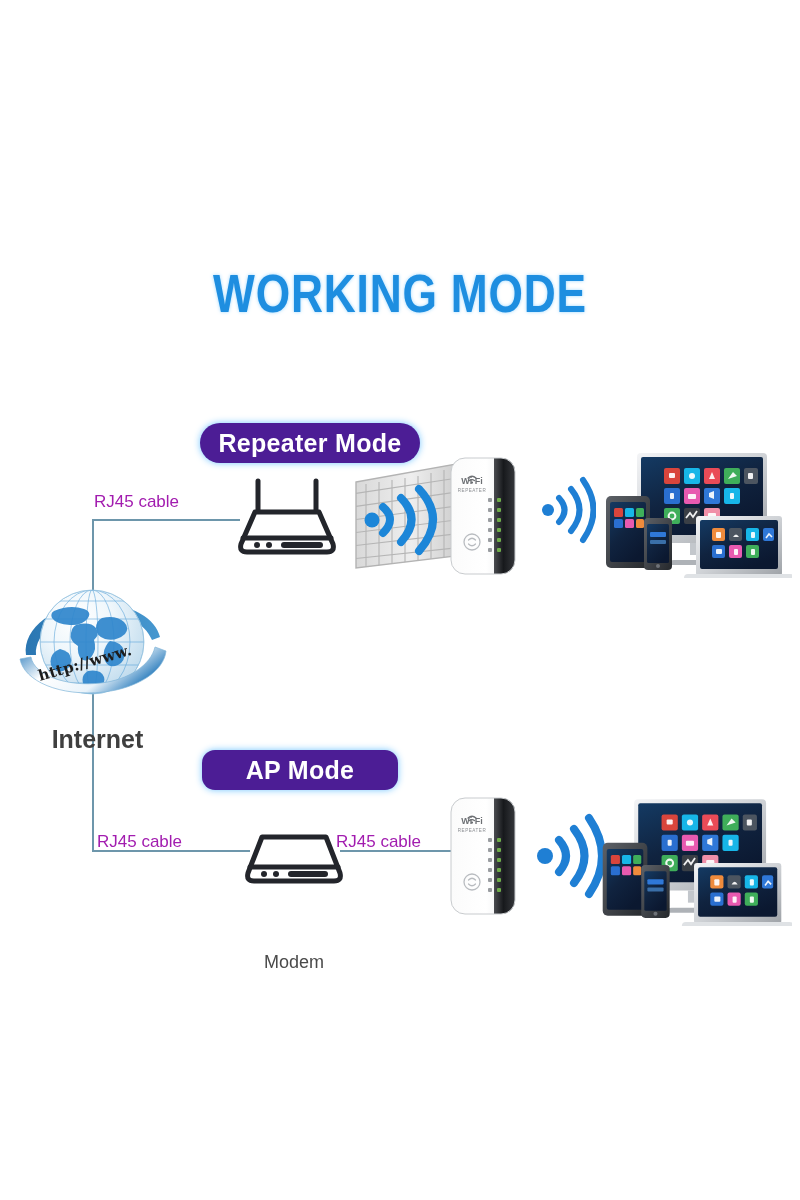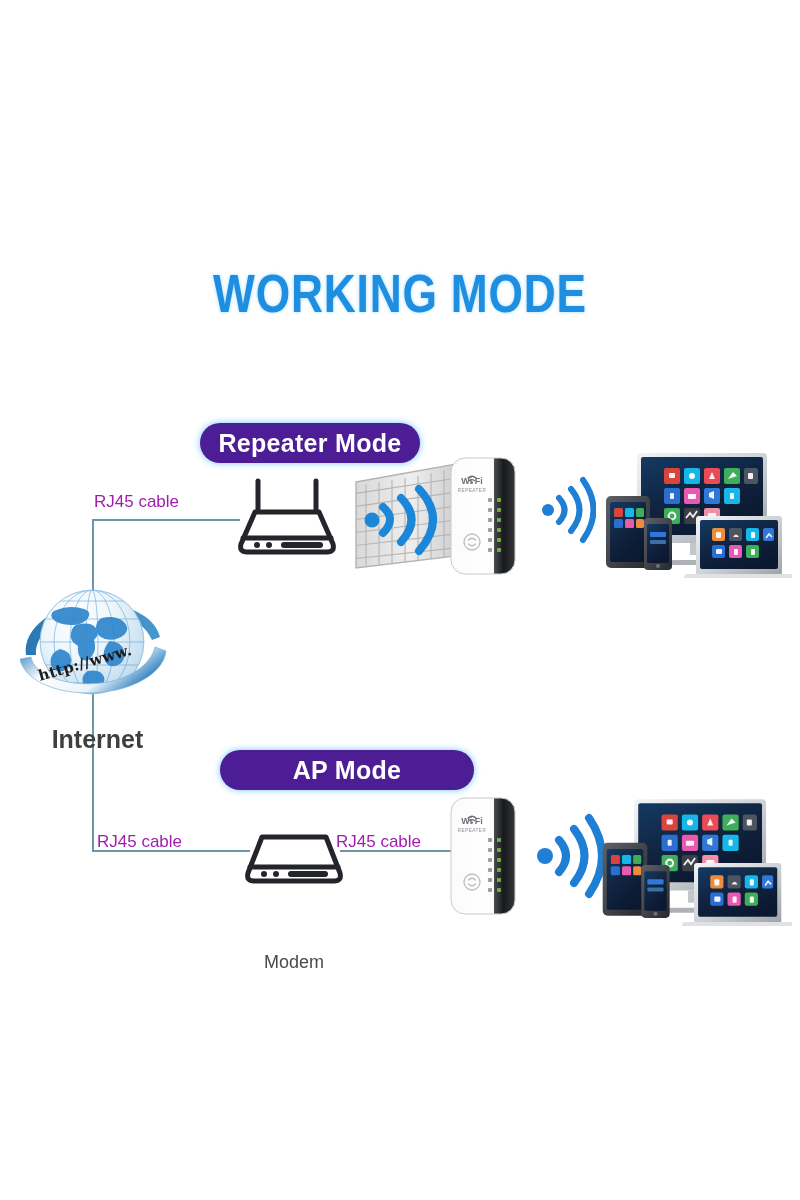--- a/index.html
+++ b/index.html
@@ -36,21 +36,21 @@
     font-weight:bold;
     border-radius:26px;
     text-align:center;
     line-height:40px;
     height:40px;
     box-shadow:0 0 7px rgba(110,195,255,.95);
     letter-spacing:.3px;
     white-space:nowrap;
   }
   #pill-repeater{left:200px;top:423px;width:220px;}
-  #pill-ap{left:220px;top:750px;width:254px;}
+  #pill-ap{left:202px;top:750px;width:196px;border-radius:13px;}
 
   
   .cable{position:absolute;background:#6d96ab;}
   .cable.h{height:2px;}
   .cable.v{width:2px;}
 
   
   .cable-label{
     position:absolute;
     color:#a21caf;

